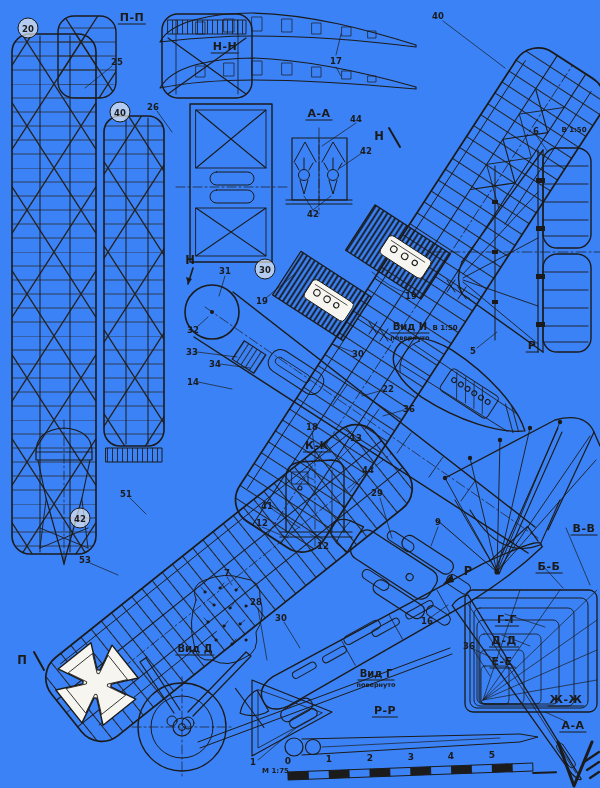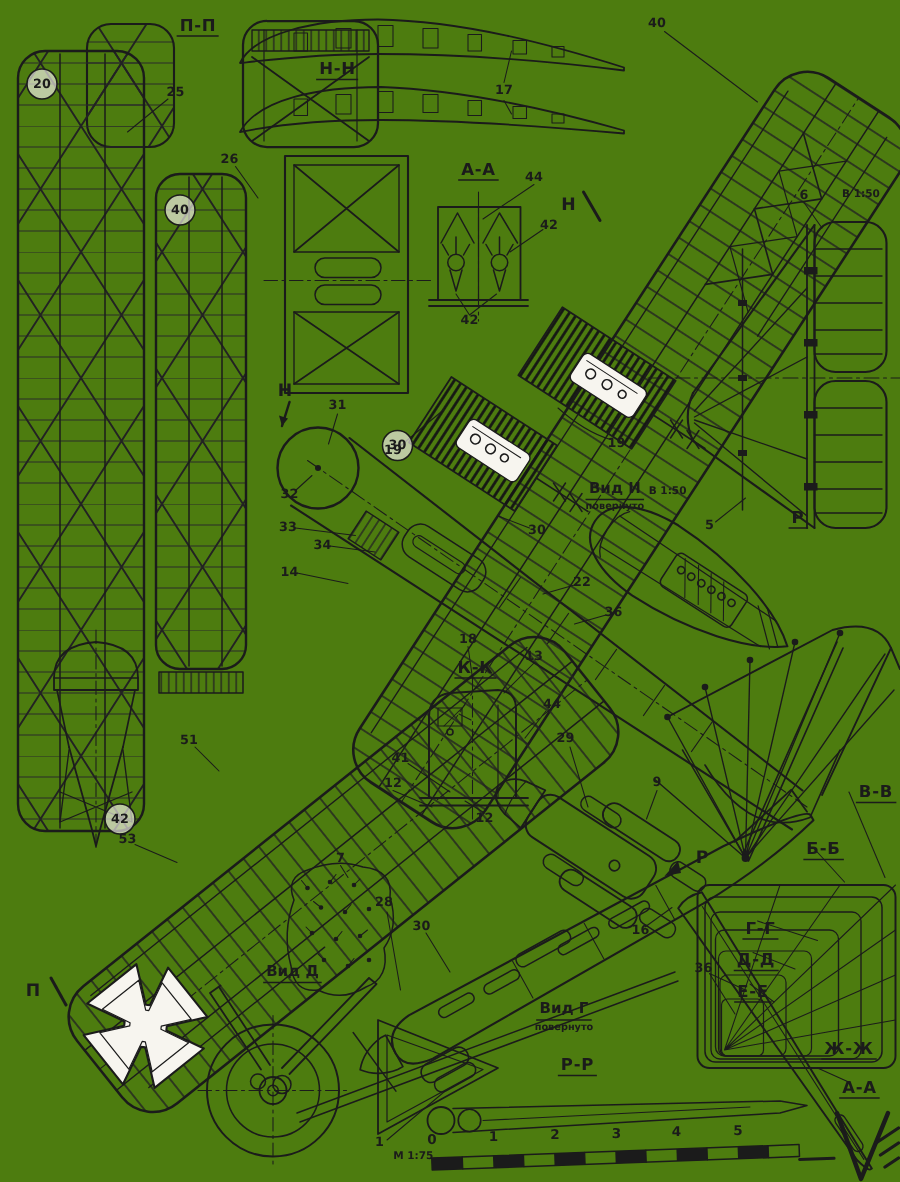--- a/index.html
+++ b/index.html
@@ -1,24 +1,24 @@
 <!DOCTYPE html>
 <html><head>
 <meta charset="utf-8">
 <style>
   html,body{margin:0;padding:0;background:#777;}
-  .sheet{position:relative;width:600px;height:788px;background:#4d7c0f;overflow:hidden;
+  .sheet{position:relative;width:600px;height:788px;background:#3b82f6;overflow:hidden;
          font-family:"DejaVu Sans",sans-serif;color:#1b1b1b;}
   .sheet svg{position:absolute;left:0;top:0;}
   .lbl{position:absolute;transform:translate(-50%,-50%);font-weight:700;white-space:nowrap;line-height:1;}
   .sec{font-size:11px;letter-spacing:.5px;border-bottom:1.6px solid currentColor;padding:0 2px 1px;}
   .co{font-size:8.5px;}
   .cc{width:19px;height:19px;border:1.4px solid currentColor;border-radius:50%;
       display:flex;align-items:center;justify-content:center;font-size:8.5px;font-weight:700;
-      position:absolute;transform:translate(-50%,-50%);background:rgba(247,245,239,.65);margin-top:28px;}
+      position:absolute;transform:translate(-50%,-50%);background:rgba(247,245,239,.65);}
   .lm{font-size:11.5px;}
   .vl{position:absolute;transform:translate(-50%,-50%);display:flex;align-items:flex-start;gap:3px;}
   .vl .col{display:flex;flex-direction:column;align-items:center;}
   .vl .t{font-size:10px;font-weight:700;border-bottom:1.4px solid currentColor;padding:0 2px 1px;}
   .vl .s{font-size:6.5px;font-weight:700;}
   .vl .sc{font-size:7px;font-weight:700;margin-top:3px;}
   .sn{font-size:7px;}
   .num{font-size:9px;}
   .mlabel{font-size:7px;padding-left:29px;}
 </style>

